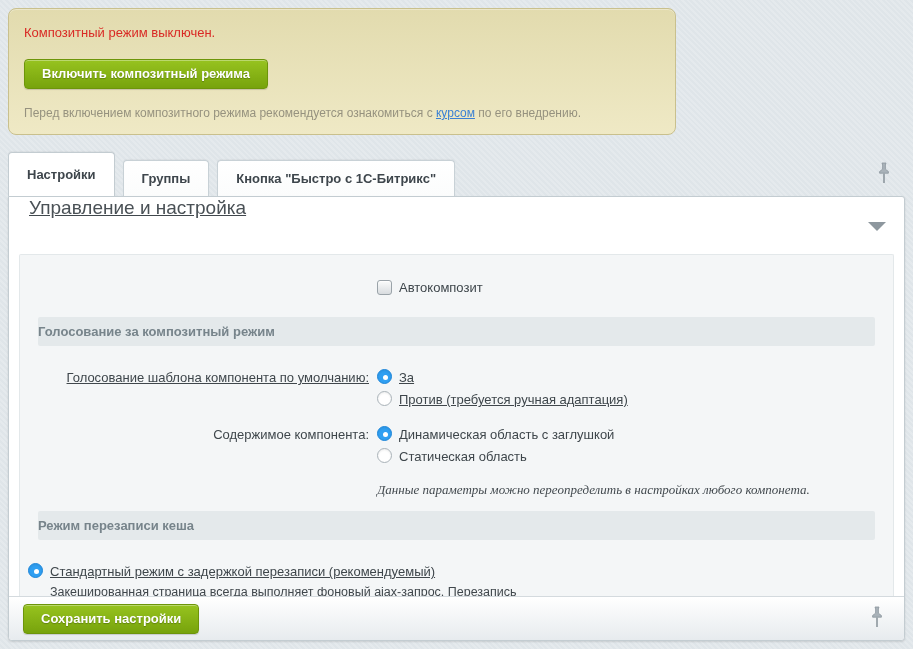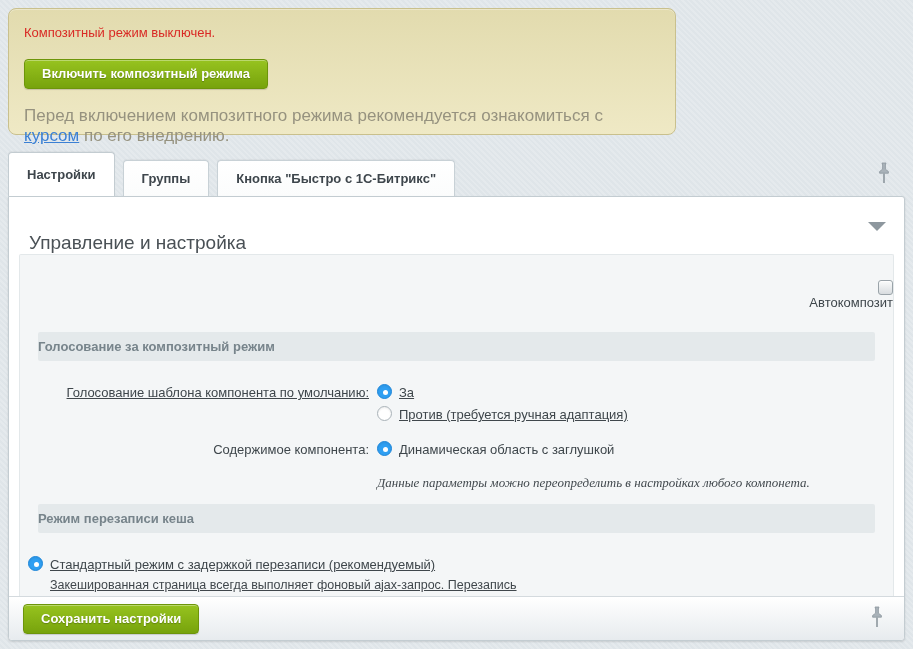--- a/index.html
+++ b/index.html
@@ -29,21 +29,21 @@
     padding:0 17px;
     background:linear-gradient(#97c31f, #77a30c);
     border:1px solid #6d950a;
     border-radius:4px;
     color:#fff; font-weight:bold; font-size:13px;
     text-shadow:0 1px 1px rgba(0,0,0,.25);
     box-shadow:inset 0 1px 0 rgba(255,255,255,.35), 0 1px 1px rgba(0,0,0,.15);
     cursor:pointer;
   }
   .banner .btn-green { margin-top:19px; }
-  .banner-note { margin-top:17px; color:#96927f; font-size:17px; }
+  .banner-note { margin-top:17px; color:#96927f; font-size:12px; }
   .banner-note a { color:#3b80d4; text-decoration:underline; cursor:pointer; }
 
   
   .tabs {
     position:absolute; left:8px; top:152px; height:44px;
     display:flex; align-items:flex-end;
   }
   .tab {
     height:36px;
     margin-right:8px;
@@ -72,23 +72,24 @@
     position:absolute; left:8px; top:196px; width:897px; height:445px;
     background:#ffffff;
     border:1px solid #c3ccd1;
     border-radius:0 3px 4px 4px;
     box-shadow:0 1px 2px rgba(0,0,0,.12);
     display:flex; flex-direction:column;
     z-index:2;
   }
   .panel-header {
     height:57px; flex:0 0 57px;
-    display:flex; align-items:flex-end;
+    display:flex; align-items:flex-start;
     padding:0 20px;
     position:relative;
+    text-decoration:underline;
   }
   .panel-title { font-size:19px; color:#4a5156; }
   .arrow-down {
     position:absolute; right:18px; top:25px;
     width:0; height:0;
     border-left:9px solid transparent;
     border-right:9px solid transparent;
     border-top:9px solid #8d979e;
     cursor:pointer;
   }
@@ -96,21 +97,21 @@
   .form-area {
     flex:1 1 auto;
     margin:0 10px;
     background:#f4f6f7;
     border:1px solid #e3e8ea;
     border-bottom:none;
     border-radius:2px 2px 0 0;
     overflow:hidden;
   }
 
-  .checkbox-row { margin:25px 0 0 357px; display:flex; align-items:flex-end;flex-direction:column; }
+  .checkbox-row { margin:25px 0 0 357px; display:flex; align-items:center; }
   .checkbox {
     width:15px; height:15px;
     background:linear-gradient(#fbfcfc,#d8dcdf);
     border:1px solid #9aa3a9;
     border-radius:3px;
     box-shadow:inset 0 1px 0 rgba(255,255,255,.8);
     cursor:pointer;
   }
   .checkbox-row label { margin-left:7px; color:#3e464b; cursor:pointer; }
 
@@ -235,20 +236,24 @@
       </div>
     </div>
 
     <div class="row mt13">
       <div class="row-label">Содержимое компонента:</div>
       <div class="row-value">
         <div class="opt">
           <div class="radio checked"></div>
           <div class="opt-label">Динамическая область с заглушкой</div>
         </div>
+        <div class="opt">
+          <div class="radio"></div>
+          <div class="opt-label">Статическая область</div>
+        </div>
       </div>
     </div>
 
     <div class="note-row">Данные параметры можно переопределить в настройках любого компонета.</div>
 
     <div class="section-bar mt13">Режим перезаписи кеша</div>
 
     <div class="row mt22">
       <div class="row-value">
         <div class="opt">

